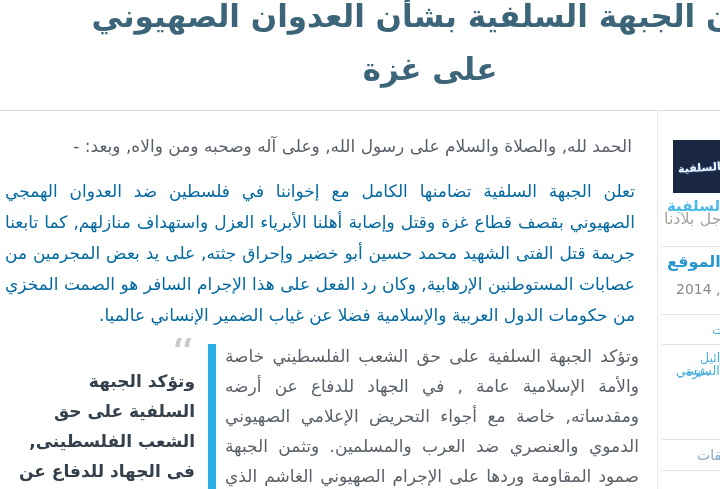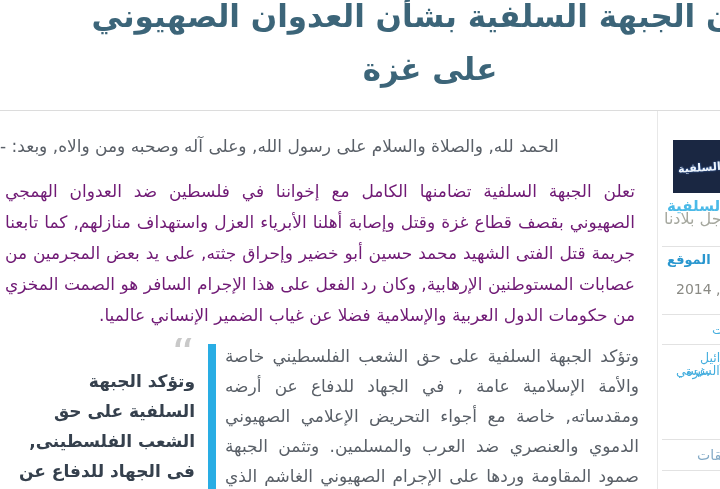--- a/index.html
+++ b/index.html
@@ -13,26 +13,26 @@
     text-align:center;direction:rtl;color:#3c6579;font-weight:bold;
   }
   .title-line1{font-size:31px;line-height:56px;white-space:nowrap;}
   .title-line2{font-size:31px;line-height:50px;white-space:nowrap;}
   
   .main-divider{position:absolute;top:110px;left:0;width:720px;height:1px;background:#dcdcdc;}
   .sidebar-vline{position:absolute;top:111px;left:657px;width:1px;height:378px;background:#e8e8e8;}
   .side-div{position:absolute;left:662px;width:70px;height:1px;background:#e2e2e2;}
   
   .opening-line{
-    position:absolute;top:131px;left:0;width:632px;direction:rtl;text-align:left;
+    position:absolute;top:131px;left:0;width:632px;direction:rtl;text-align:right;
     font-size:17px;line-height:30px;color:#5a6068;
   }
   .para1{
     position:absolute;top:176px;left:5px;width:630px;direction:rtl;text-align:justify;
-    font-size:17px;line-height:31px;color:#701a75;
+    font-size:17px;line-height:31px;color:#0369a1;
   }
   .para2{
     position:absolute;top:341px;left:225px;width:414px;direction:rtl;text-align:justify;
     font-size:17px;line-height:30px;color:#5a6068;
   }
   
   .pullquote{position:absolute;top:338px;left:0;width:216px;height:151px;overflow:hidden;}
   .pq-bar{position:absolute;top:6px;right:0;width:8px;height:160px;background:#29ade4;}
   .pq-mark{
     position:absolute;top:-8px;right:21px;font-size:48px;color:#c9c9c9;
@@ -54,21 +54,21 @@
   .logo-caption{
     position:absolute;top:197px;left:667px;white-space:nowrap;direction:ltr;
     font-size:15px;font-weight:bold;color:#4bbae8;
   }
   .logo-tagline{
     position:absolute;top:209px;left:664px;white-space:nowrap;direction:ltr;
     font-size:16px;color:#a6a89f;letter-spacing:1px;
   }
   .side-heading{
     position:absolute;top:252px;left:667px;white-space:nowrap;direction:ltr;
-    font-size:13px;font-weight:bold;color:#2a97cf;
+    font-size:16px;font-weight:bold;color:#2a97cf;
   }
   .side-date{
     position:absolute;top:281px;left:676px;white-space:nowrap;direction:ltr;
     font-size:14px;color:#8a8a84;
   }
   .side-category{
     position:absolute;top:322px;left:712px;white-space:nowrap;direction:ltr;
     font-size:13px;color:#45aede;
   }
   .side-tag{position:absolute;white-space:nowrap;direction:ltr;font-size:12.5px;color:#45aede;}

